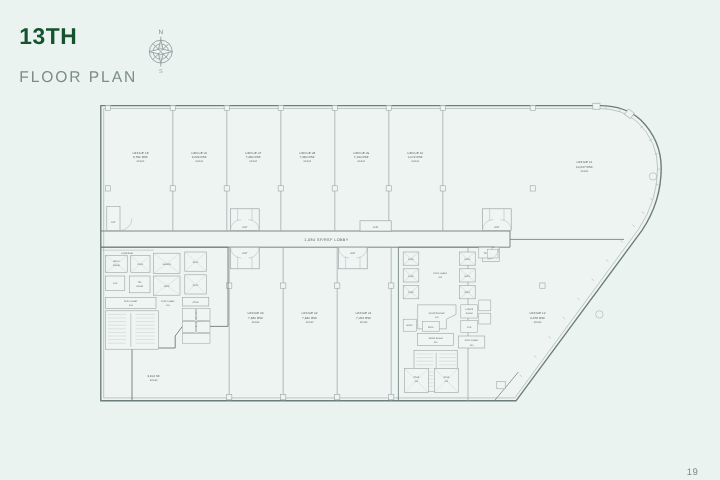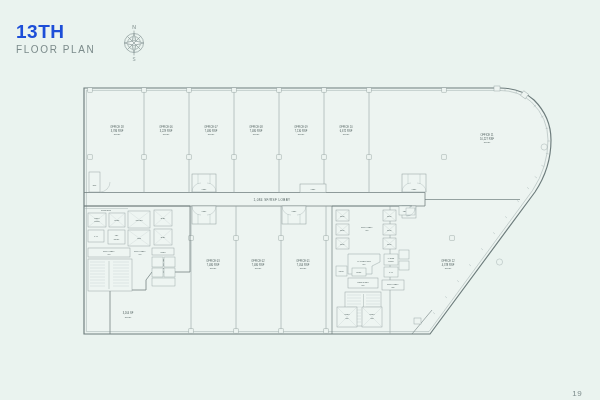--- a/index.html
+++ b/index.html
@@ -10,25 +10,25 @@
     font-family:"Liberation Sans", sans-serif;
     color:#5c6b6b;
     position:relative;
   }
   #page{position:absolute;inset:0;}
 
   
   .hdr{position:absolute;left:16px;top:22px;line-height:1;}
   .hdr .t1{
     font-size:19px;font-weight:700;letter-spacing:.5px;
-    color:#1d4ed8;display:block;
+    color:#14532d;display:block;
   }
   .hdr .t2{
-    font-size:10px;font-weight:400;letter-spacing:1.6px;
-    color:#7c8b8b;display:block;margin-top:4px;
+    font-size:13px;font-weight:400;letter-spacing:1.6px;
+    color:#7c8b8b;display:block;margin-top:16px;
   }
 
   .compass{position:absolute;left:112px;top:18px;width:44px;height:46px;}
   .compass svg{display:block;}
 
   .pageno{
     position:absolute;right:18px;bottom:2px;
     font-size:8px;color:#7d8c8c;letter-spacing:.4px;
   }
 

